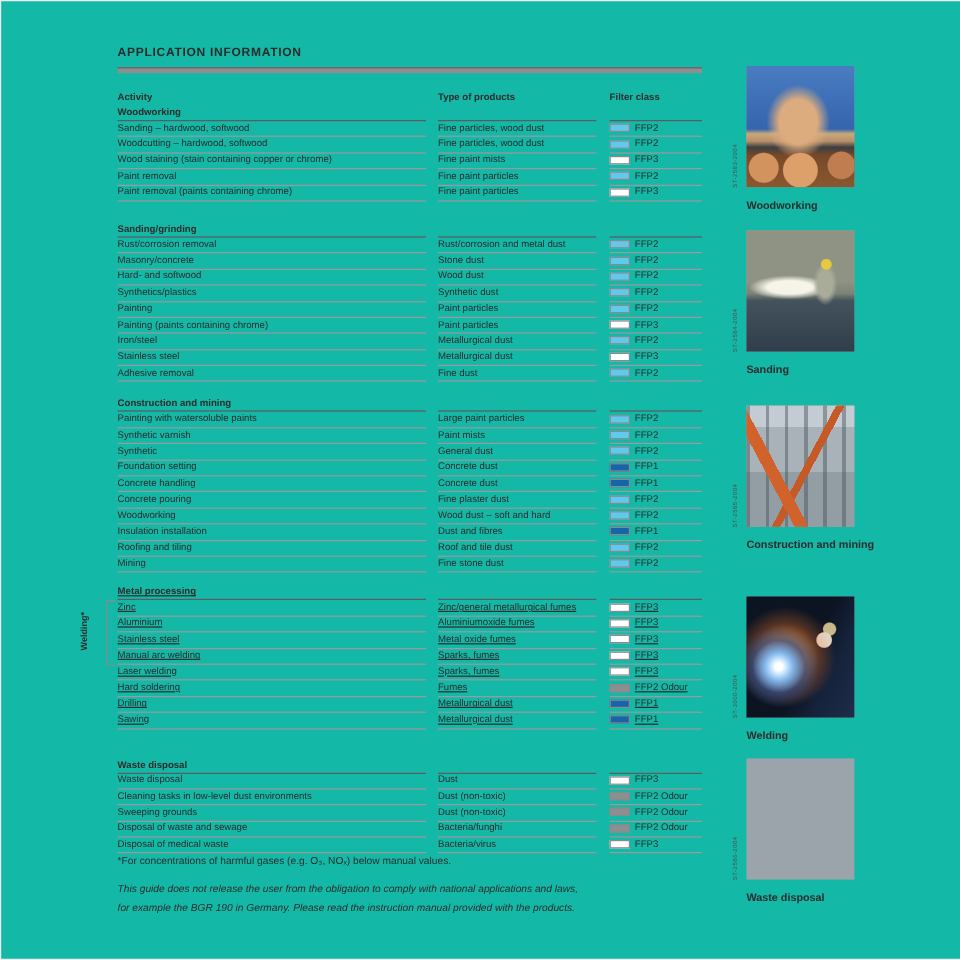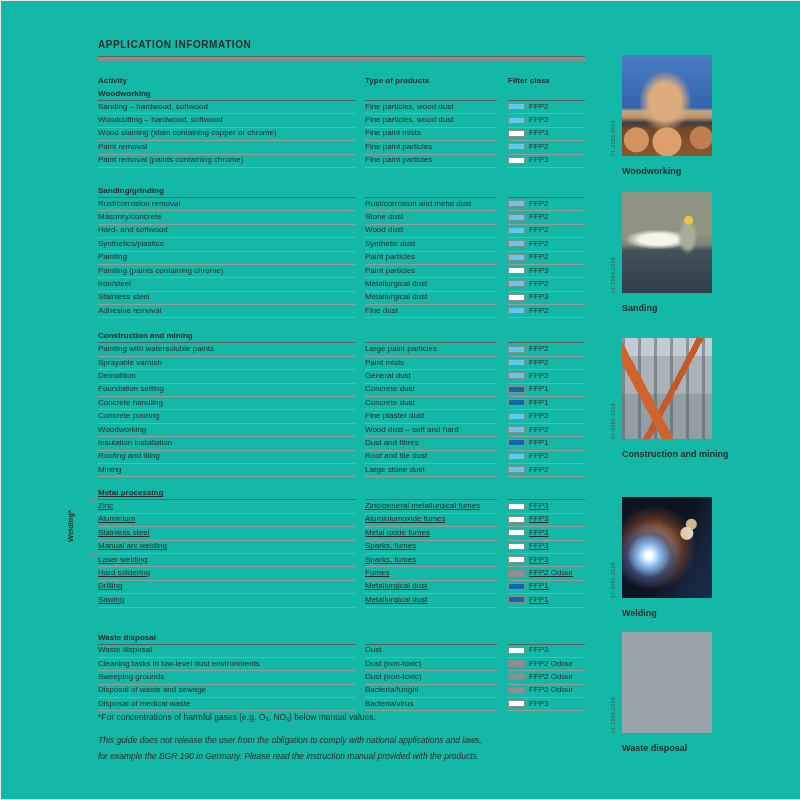--- a/index.html
+++ b/index.html
@@ -341,35 +341,35 @@
             <span>Large paint particles</span>
           </div>
           <div class="g2"></div>
           <div class="c c3">
             <span class="swatch" style="background: rgb(95, 201, 238);"></span>
             <span>FFP2</span>
           </div>
         </div>
         <div class="row">
           <div class="c c1">
-            <span>Sprayable varnish</span>
+            <span>Synthetic varnish</span>
           </div>
           <div class="g1"></div>
           <div class="c c2">
             <span>Paint mists</span>
           </div>
           <div class="g2"></div>
           <div class="c c3">
             <span class="swatch" style="background: rgb(95, 201, 238);"></span>
             <span>FFP2</span>
           </div>
         </div>
         <div class="row">
           <div class="c c1">
-            <span>Demolition</span>
+            <span>Synthetic</span>
           </div>
           <div class="g1"></div>
           <div class="c c2">
             <span>General dust</span>
           </div>
           <div class="g2"></div>
           <div class="c c3">
             <span class="swatch" style="background: rgb(95, 201, 238);"></span>
             <span>FFP2</span>
           </div>
@@ -457,21 +457,21 @@
             <span class="swatch" style="background: rgb(95, 201, 238);"></span>
             <span>FFP2</span>
           </div>
         </div>
         <div class="row">
           <div class="c c1">
             <span>Mining</span>
           </div>
           <div class="g1"></div>
           <div class="c c2">
-            <span>Large stone dust</span>
+            <span>Fine stone dust</span>
           </div>
           <div class="g2"></div>
           <div class="c c3">
             <span class="swatch" style="background: rgb(95, 201, 238);"></span>
             <span>FFP2</span>
           </div>
         </div>
       </div>
       <div class="section">
         <div class="row titlerow">

